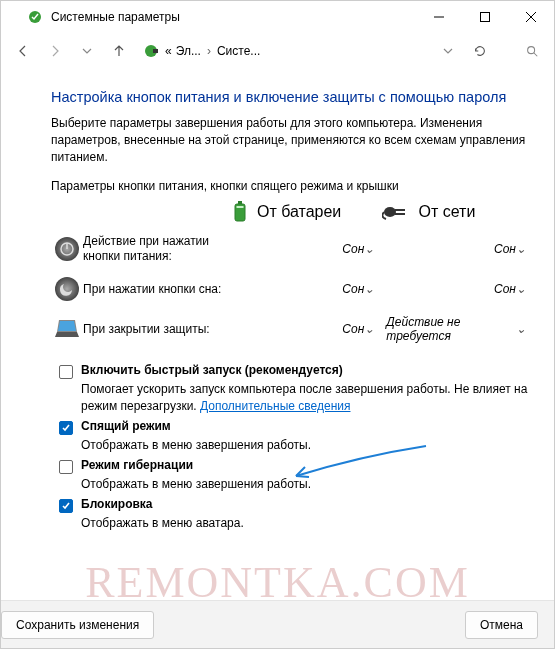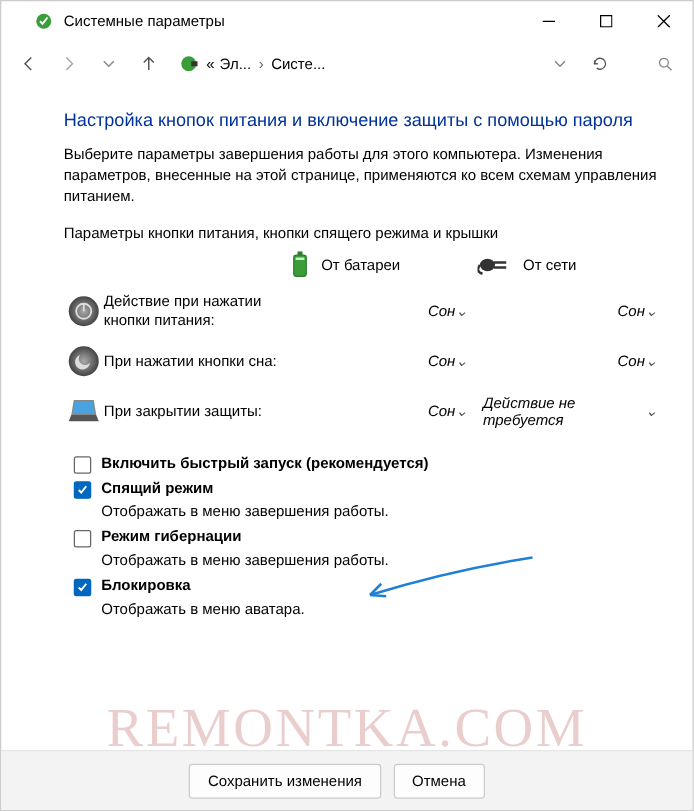--- a/index.html
+++ b/index.html
@@ -71,21 +71,21 @@
     display: flex;
     align-items: center;
     margin-bottom: 6px;
   }
   .headerrow .spacer { width: 190px; }
   .headerrow .colhead {
     width: 160px;
     display: flex;
     align-items: center;
     gap: 8px;
-    font-size: 12px;
+    font-size: 16px;
   }
   .settingrow {
     display: flex;
     align-items: center;
     min-height: 40px;
   }
   .settingrow .icon-cell {
     width: 34px;
     display: flex;
     justify-content: center;
@@ -135,21 +135,21 @@
     line-height: 1.4;
     margin-bottom: 4px;
   }
   .link { color: #0066cc; text-decoration: underline; cursor: pointer; }
   .footer {
     position: absolute;
     bottom: 0; left: 0; right: 0;
     height: 48px;
     display: flex;
     align-items: center;
-    justify-content: center;
+    justify-content: space-between;
     gap: 10px;
     padding-right: 16px;
     background: #f3f3f3;
     border-top: 1px solid #e5e5e5;
   }
   .footer button {
     font-family: inherit;
     font-size: 12px;
     padding: 6px 14px;
     background: #fdfdfd;
@@ -354,20 +354,23 @@
       <span class="chev">⌄</span>
     </div>
   </div>
 
   <div class="shutdown-section">
 
     <div class="checkrow">
       <div class="checkbox"></div>
       <div class="checklabel"><span class="bold">Включить быстрый запуск (рекомендуется)</span></div>
     </div>
+    <div class="checkdesc">
+      <span>Помогает ускорить запуск компьютера после завершения работы. Не влияет на режим перезагрузки. </span><span class="link">Дополнительные сведения</span>
+    </div>
 
     <div class="checkrow">
       <div class="checkbox checked">
         <svg width="10" height="10" viewBox="0 0 10 10">
             <path d="M2 5 L4 7 L8 2" stroke="#fff" stroke-width="1.6" fill="none"></path>
           </svg>
       </div>
       <div class="checklabel"><span class="bold">Спящий режим</span></div>
     </div>
     <div class="checkdesc">Отображать в меню завершения работы.</div>

